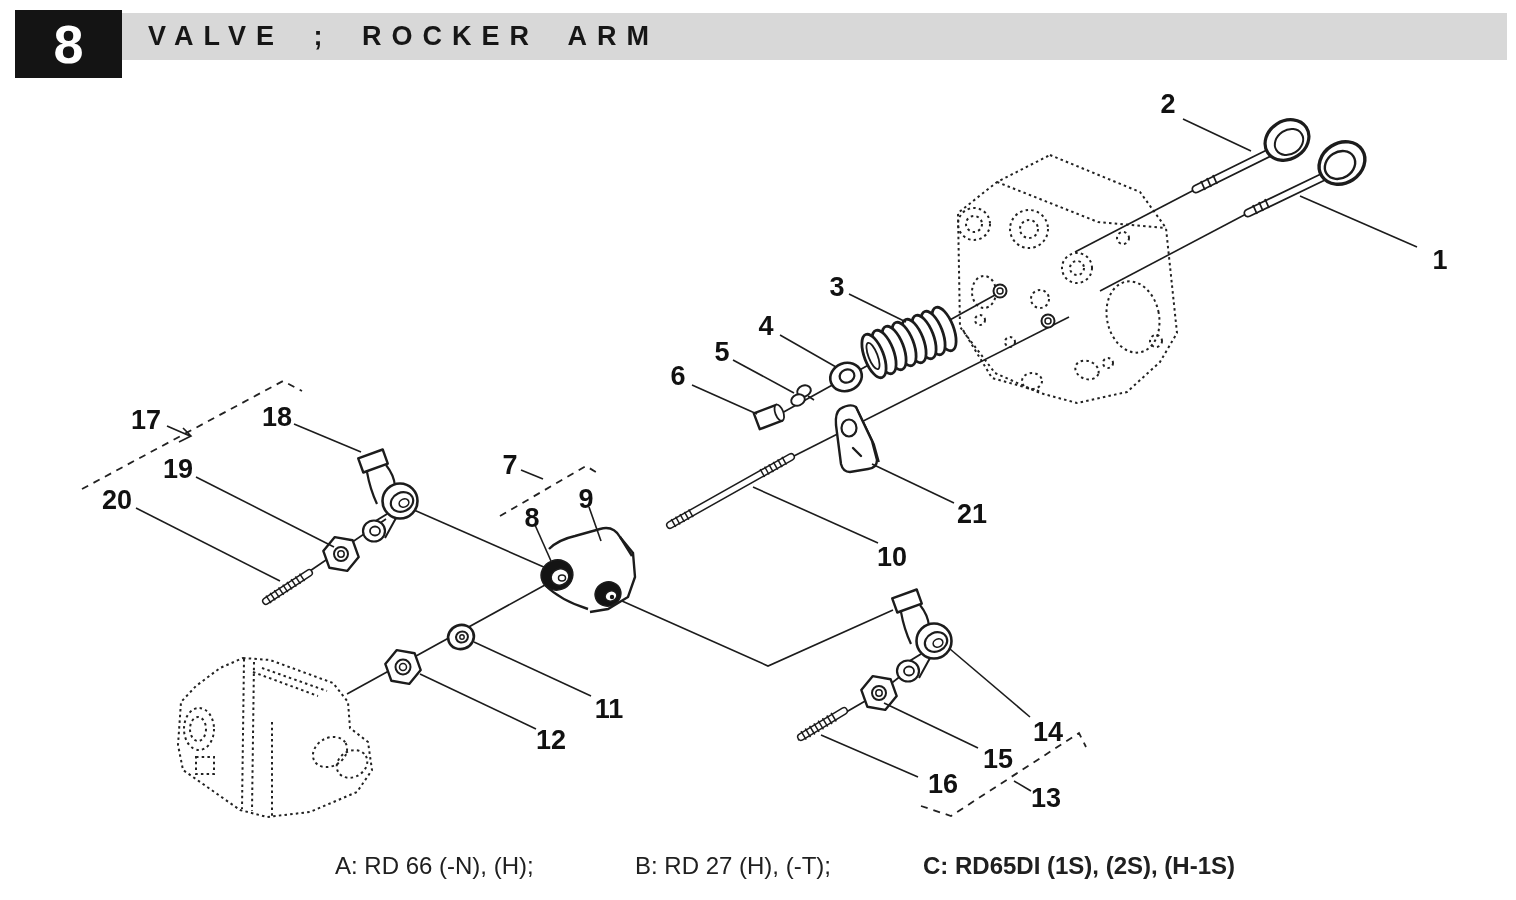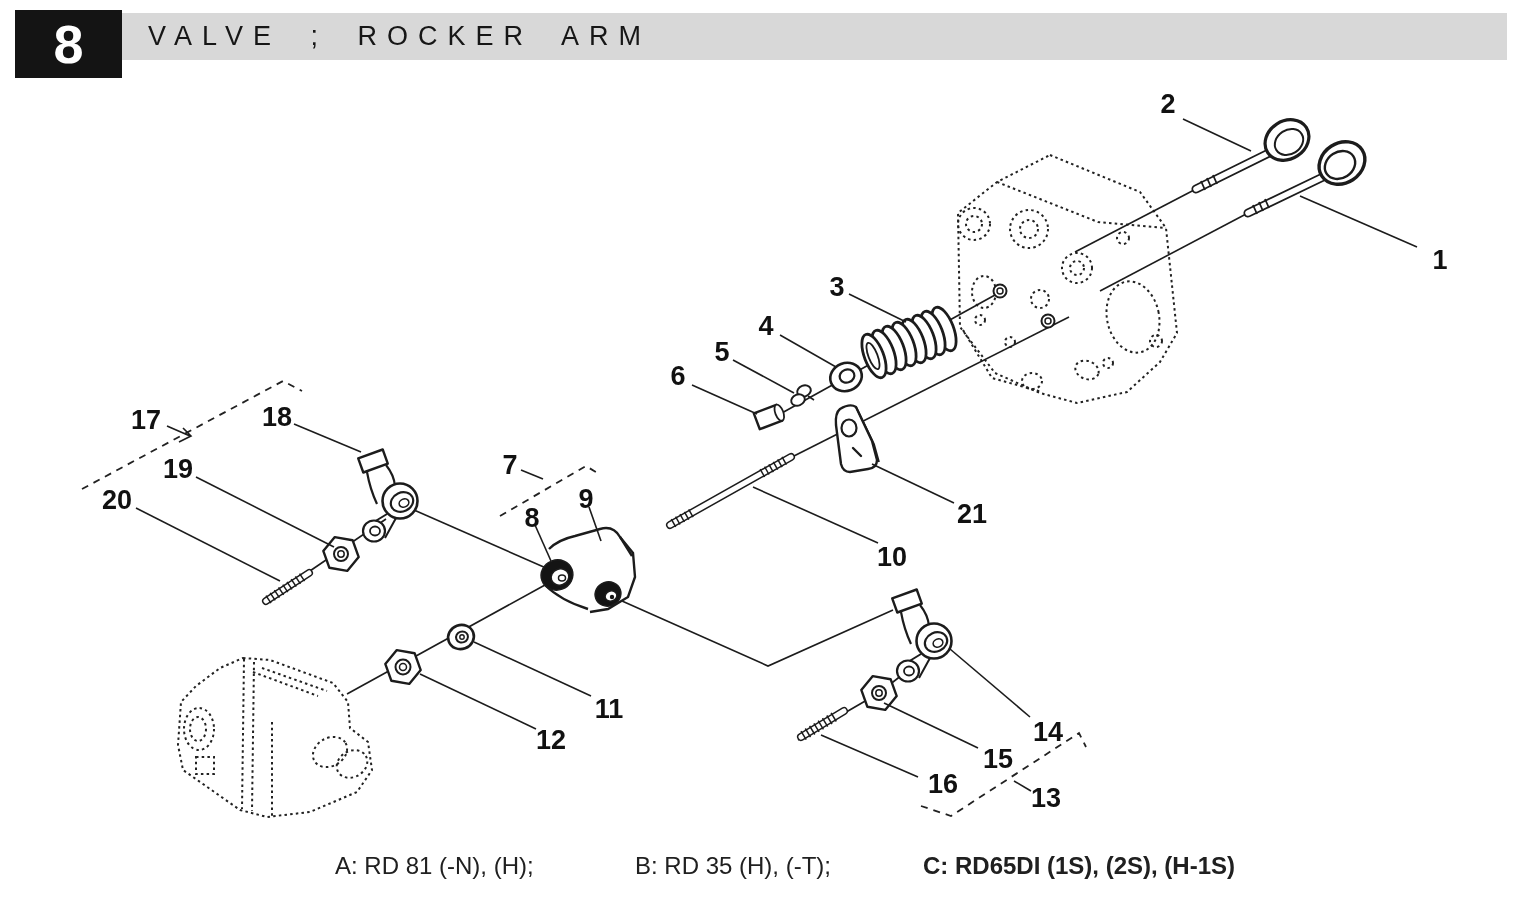--- a/index.html
+++ b/index.html
@@ -3,21 +3,21 @@
 <meta charset="utf-8">
 <style>
   html,body{margin:0;padding:0;background:#fff;}
   .page{position:relative;width:1516px;height:900px;background:#ffffff;overflow:hidden;
         font-family:"Liberation Sans",sans-serif;color:#1a1a1a;}
   .section-box{position:absolute;left:15px;top:10px;width:107px;height:68px;background:#141414;
         color:#fff;display:flex;align-items:center;justify-content:center;
         font-size:54px;font-weight:bold;}
   .title-bar{position:absolute;left:122px;top:13px;width:1385px;height:47px;background:#d8d8d8;
         display:flex;align-items:center;padding-left:26px;box-sizing:border-box;
-        font-size:27px;font-weight:normal;letter-spacing:10px;word-spacing:12px;color:#161616;}
+        font-size:27px;font-weight:bold;letter-spacing:10px;word-spacing:12px;color:#161616;}
   .diagram-svg{position:absolute;left:0;top:0;width:1516px;height:900px;}
   .footer-variant{position:absolute;top:852px;font-size:24px;color:#202020;white-space:nowrap;}
   .fa{left:335px;} .fb{left:635px;} .fc{left:923px;font-weight:bold;}
   svg text{font-family:"Liberation Sans",sans-serif;font-size:27px;font-weight:bold;fill:#111;}
 </style>
 </head>
 <body>
 
 <div class="page">
 
@@ -252,17 +252,17 @@
       <text x="998" y="768">15</text>
       <text x="943" y="793">16</text>
       <text x="146" y="429">17</text>
       <text x="277" y="426">18</text>
       <text x="178" y="478">19</text>
       <text x="117" y="509">20</text>
       <text x="972" y="523">21</text>
     </g>
   </svg>
 
-  <div class="footer-variant fa">A: RD 81 (-N), (H);</div>
-  <div class="footer-variant fb">B: RD 35 (H), (-T);</div>
+  <div class="footer-variant fa">A: RD 66 (-N), (H);</div>
+  <div class="footer-variant fb">B: RD 27 (H), (-T);</div>
   <div class="footer-variant fc">C: RD65DI (1S), (2S), (H-1S)</div>
 
 </div>
 
 </body></html>

